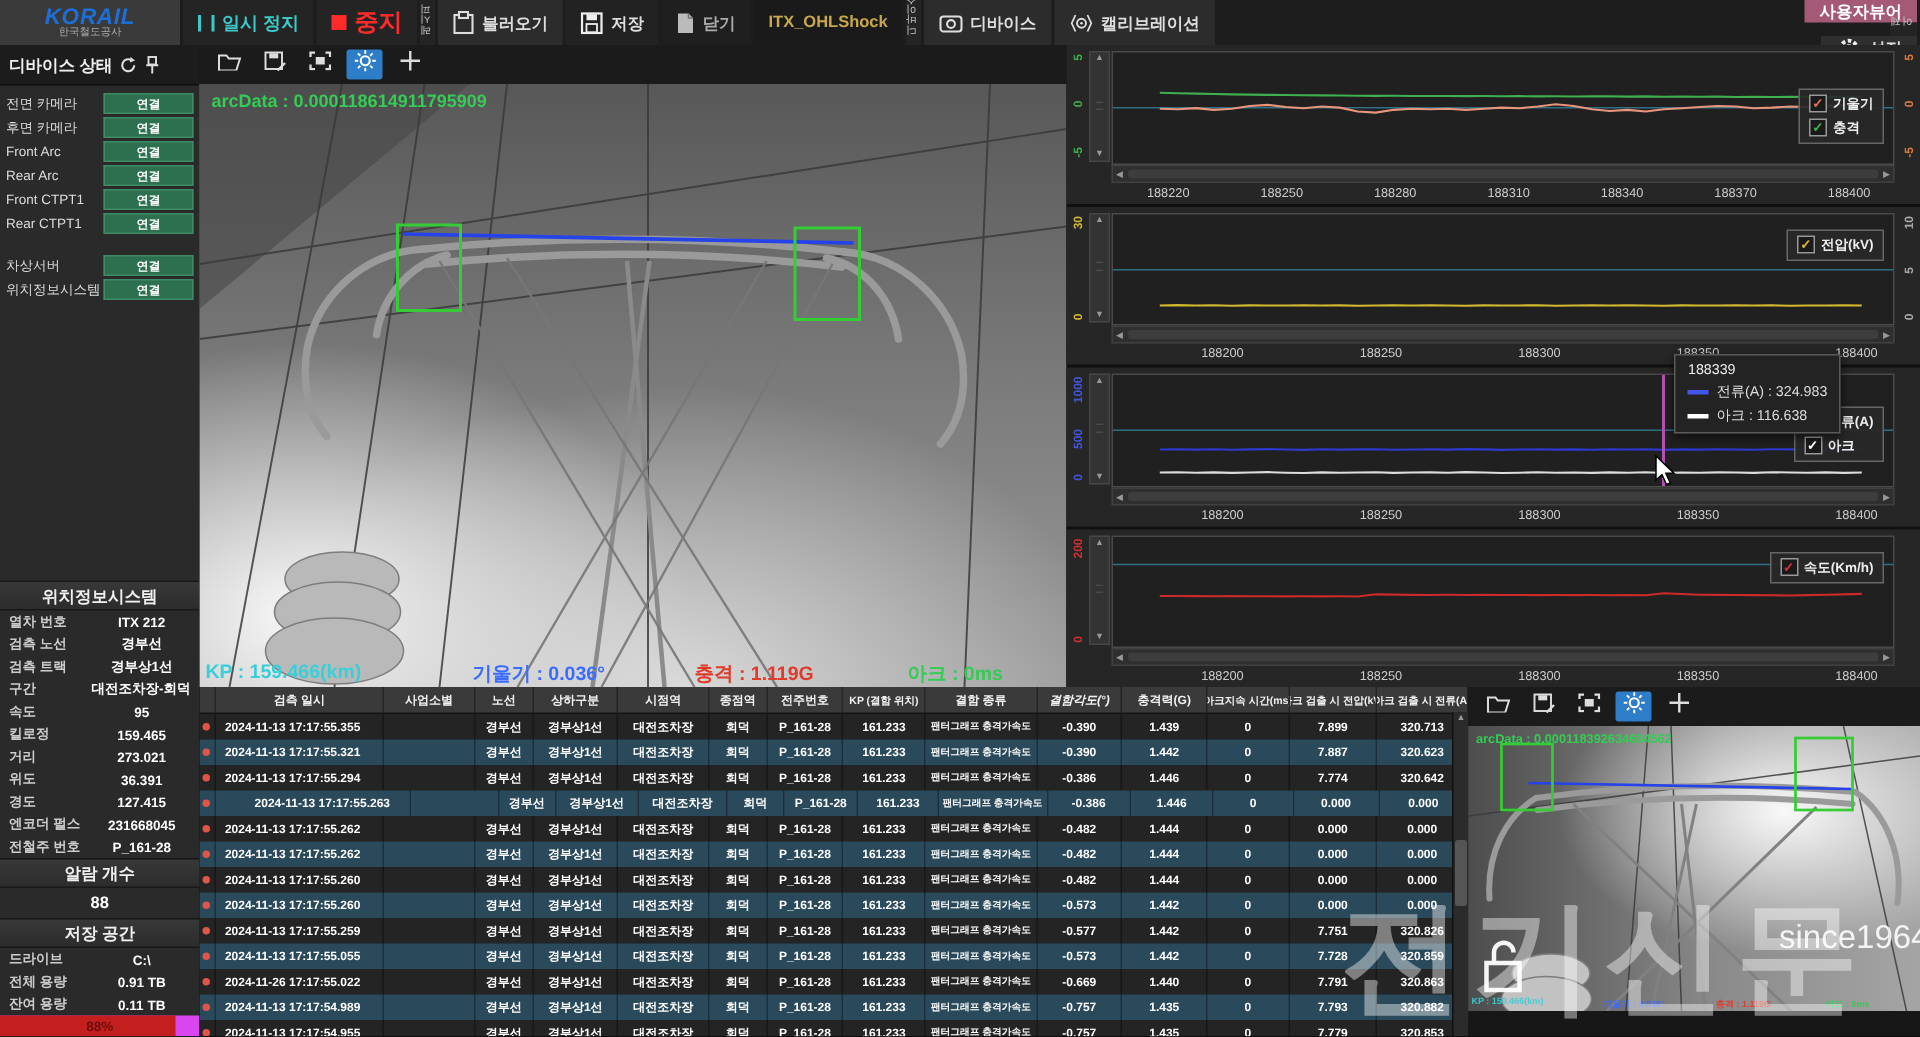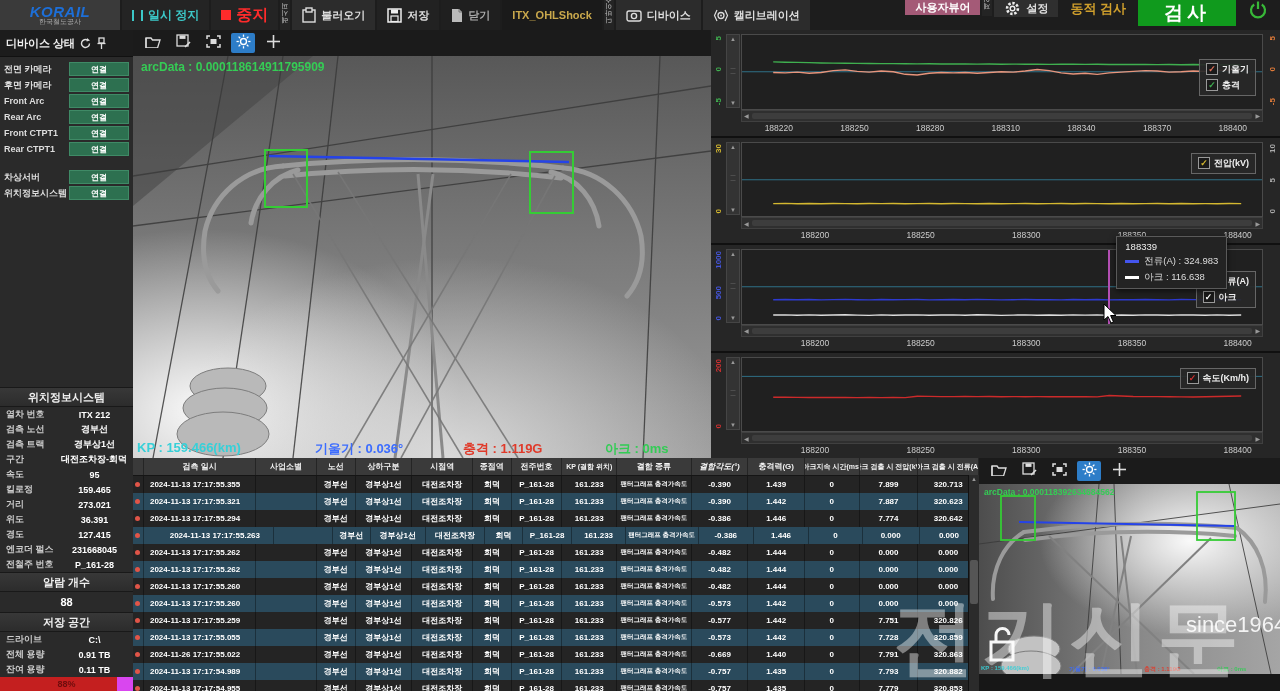--- a/index.html
+++ b/index.html
@@ -17,31 +17,31 @@
   .tb-stop{color:#ff2b2b;font-size:16px;font-weight:bold;background:#242424;}
   .stop-square{display:inline-block;width:10px;height:10px;background:#ff2b2b;}
   .vlabel{writing-mode:vertical-rl;transform:rotate(180deg);font-size:7px;color:#ccc;
           display:flex;align-items:center;padding:1px 1px;background:#242424;margin-right:2px;line-height:8px;}
   .tb-btn{font-size:11px;color:#ddd;font-weight:bold;}
   .tb-recipe{color:#c9a84c;font-size:11px;font-weight:bold;background:#1a1a1a;}
   .tb-user{background:#a45a77;color:#fff;font-size:11px;font-weight:bold;}
   .tb-settings{background:#2f2f2f;}
   .tb-dyn{background:transparent;color:#cf9f2c;font-size:13px;font-weight:bold;}
   .tb-inspect{background:#109a1d;color:#fff;font-size:19px;font-weight:bold;padding:0 26px;letter-spacing:4px;}
-  .tb-right{margin-left:auto;display:flex;align-items:flex-start;}
+  .tb-right{margin-left:auto;display:flex;align-items:flex-end;flex-direction:column;}
   .icon-svg{display:inline-block;vertical-align:middle;}
   
   .sidebar{position:absolute;left:0;top:30px;width:133px;height:661px;background:#2a2a2a;
            display:flex;flex-direction:column;border-right:1px solid #111;}
   .side-head{height:26px;background:#1c1c1c;display:flex;align-items:center;gap:4px;padding:0 6px;
              border-bottom:1px solid #111;}
   .side-head .t{font-size:11px;font-weight:bold;color:#eee;}
   .dev-list{padding-top:4px;}
   .dev-row{display:flex;align-items:center;justify-content:space-between;height:16px;padding:0 4px;}
-  .dev-row .lbl{font-size:9px;font-weight:bold;color:#ddd;white-space:nowrap;}
+  .dev-row .lbl{font-size:9px;font-weight:normal;color:#ddd;white-space:nowrap;}
   .btn-conn{width:58px;height:12px;background:#2d7050;border:1px solid #3f8a66;color:#fff;
             font-size:8px;font-weight:bold;display:flex;align-items:center;justify-content:center;}
   .dev-gap{height:12px;}
   .side-spacer{flex:1;}
   .sec-head{height:18px;background:linear-gradient(#383838,#2c2c2c);border-top:1px solid #191919;border-bottom:1px solid #191919;
             display:flex;align-items:center;justify-content:center;font-size:11px;font-weight:bold;color:#f0f0f0;}
   .kv-row{display:flex;align-items:center;height:15px;padding:0 6px;}
   .kv-row .k{font-size:9px;font-weight:bold;color:#ccc;width:56px;}
   .kv-row .v{font-size:9px;font-weight:bold;color:#fff;flex:1;text-align:center;white-space:nowrap;}
   .alarm-val{height:20px;display:flex;align-items:center;justify-content:center;font-size:11px;font-weight:bold;color:#fff;}

